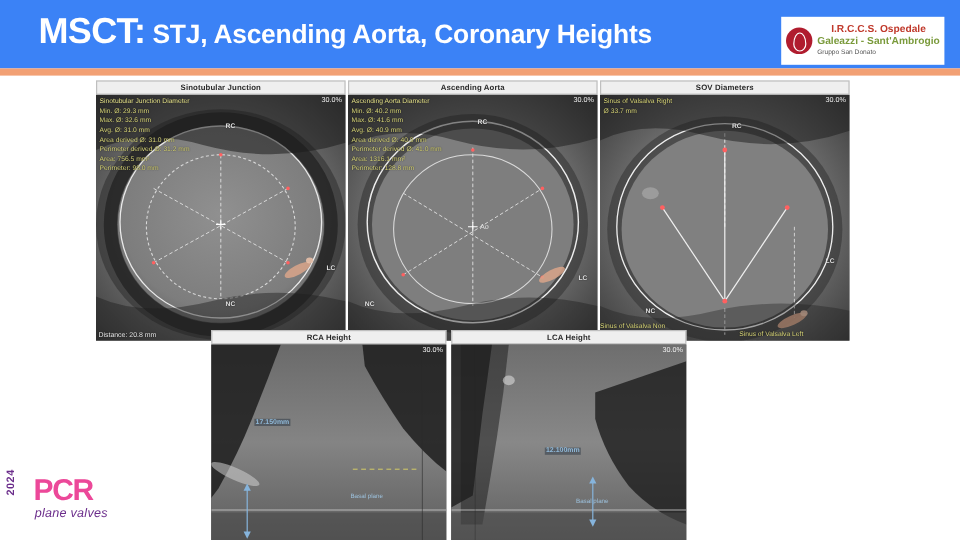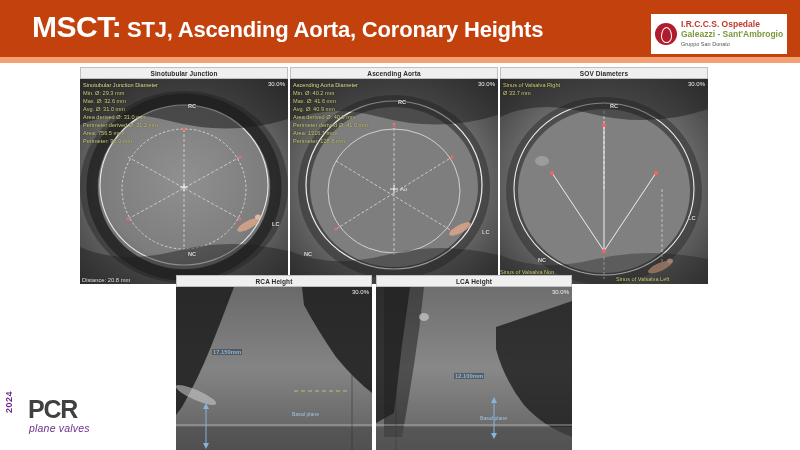--- a/index.html
+++ b/index.html
@@ -13,21 +13,21 @@
     overflow: hidden;
     font-family: "Liberation Sans", sans-serif;
     position: relative;
   }
 
   
   .header {
     position: absolute;
     left: 0; top: 0;
     width: 800px; height: 57px;
-    background: #c2410c;
+    background: #3b82f6;
   }
   .header-inner {
     position: absolute;
     left: 0; top: 5px;
     width: 800px; height: 50px;
   }
   .title {
     position: absolute;
     left: 32px; top: 7px;
     color: #ffffff;
@@ -72,20 +72,21 @@
     width: 9px; height: 14px;
     border: 1.6px solid #ffffff;
     border-radius: 50% 50% 50% 50% / 60% 60% 40% 40%;
   }
   .hosp-text { line-height: 1.12; }
   .hosp-l1, .hosp-l2 {
     font-size: 8.5px;
     color: #C0392B;
     font-weight: bold;
     white-space: nowrap;
+    text-align: center;
   }
   .hosp-l2 { color: #7A9A3B; }
   .hosp-l3 {
     font-size: 5.5px;
     color: #555555;
     margin-top: 2px;
     white-space: nowrap;
   }
 
   .orange-bar {
@@ -188,21 +189,21 @@
     color: #6B2D8B;
     transform: rotate(-90deg);
     transform-origin: left bottom;
     letter-spacing: 0.5px;
   }
   .pcr-main {
     position: absolute;
     left: 14px; top: 0px;
     font-size: 25px;
     font-weight: bold;
-    color: #404040;
+    color: #ec4899;
     letter-spacing: -1.2px;
     line-height: 1;
   }
   .pcr-sub {
     position: absolute;
     left: 15px; top: 25px;
     font-size: 10.5px;
     font-style: italic;
     color: #6B2D8B;
     letter-spacing: 0.2px;

